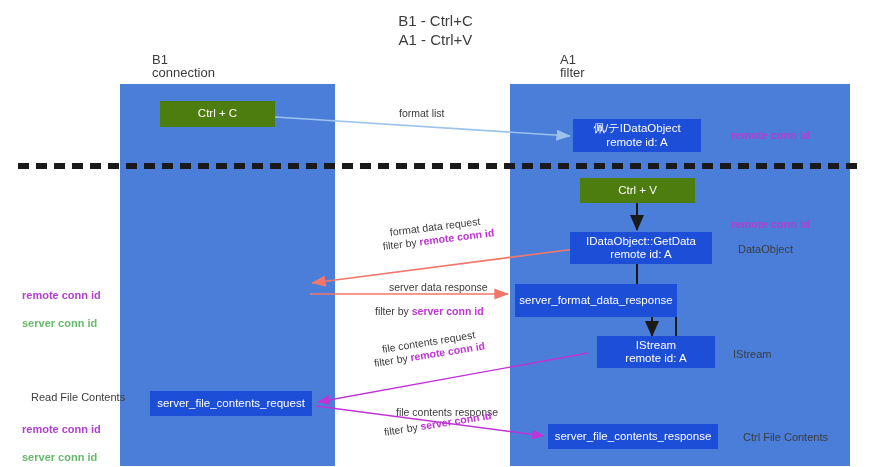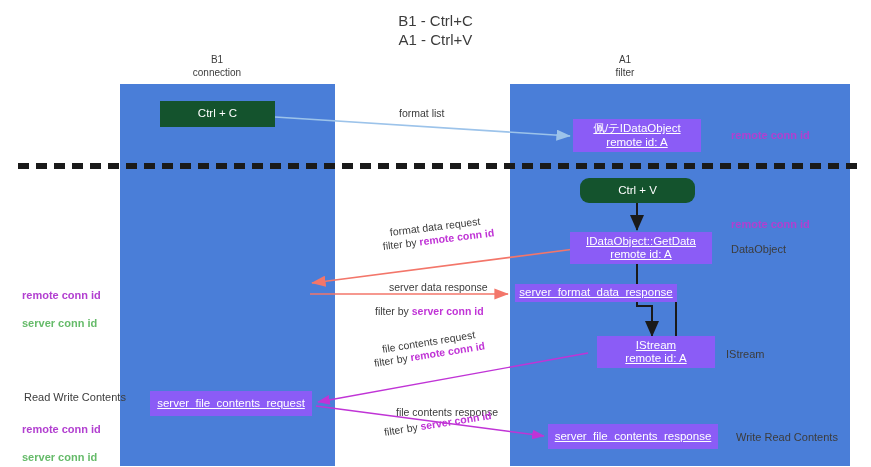--- a/index.html
+++ b/index.html
@@ -15,39 +15,39 @@
   .lane{position:absolute;background:#4a7ed8;}
   .lane-b1{left:120px;top:78px;width:215px;height:382px;}
   .lane-a1{left:510px;top:78px;width:340px;height:382px;}
 
   .title{
     position:absolute;left:0;top:5px;width:871px;
     text-align:center;font-size:15px;line-height:19px;color:#3c3c3c;
     white-space:pre-line;
   }
   .colhead{
-    position:absolute;text-align:center;font-size:10px;line-height:13px;
+    position:absolute;font-size:13px;line-height:13px;
     color:#3c3c3c;white-space:pre-line;
   }
   .ch-b1{left:152px;top:47px;width:130px;}
   .ch-a1{left:560px;top:47px;width:130px;}
 
   .box{
     position:absolute;display:flex;align-items:center;justify-content:center;
     text-align:center;color:#ffffff;font-size:11.5px;line-height:13.5px;
     white-space:pre-line;box-sizing:border-box;
   }
-  .box-green{background:#14532d;}
-  .box-orange{background:#8b5cf6;text-decoration:underline;}
+  .box-green{background:#4d7c0f;}
+  .box-orange{background:#1d4ed8;}
 
   .sideLabel{
     position:absolute;font-size:11px;line-height:14px;white-space:pre-line;
   }
   .lbl-purple{color:#b23fd0;font-weight:bold;}
-  .lbl-dark{color:#3c3c3c;}
+  .lbl-dark{color:#3c3c3c;margin-left:7px;}
   .lbl-multi{font-weight:bold;}
   .lbl-multi .p{color:#b23fd0;}
   .lbl-multi .g{color:#66bb6a;}
 
   .arrowLabel{
     position:absolute;font-size:10.5px;line-height:14px;color:#3c3c3c;
     white-space:nowrap;
   }
   .arrowLabel .hl-purple{color:#c034d6;font-weight:bold;}
   .arrowLabel .hl-magenta{color:#c034d6;font-weight:bold;}
@@ -107,51 +107,51 @@
 
   <svg class="overlay">
     <line x1="18" y1="160" x2="858" y2="160" stroke="#1a1a1a" stroke-width="6" stroke-dasharray="11 7" stroke-linecap="butt"></line>
   </svg>
 
   <div class="box box-green" style="left:160px;top:95px;width:115px;height:26px;">Ctrl + C</div>
 
   <div class="box box-orange" style="left:573px;top:113px;width:128px;height:33px;">佩/テIDataObject
 remote id: A</div>
 
-  <div class="box box-green" style="left:580px;top:172px;width:115px;height:25px;border-radius:9px;">Ctrl + V</div>
+  <div class="box box-green" style="left:580px;top:172px;width:115px;height:25px;">Ctrl + V</div>
 
   <div class="box box-orange" style="left:570px;top:226px;width:142px;height:32px;">IDataObject::GetData
 remote id: A</div>
 
 
-  <div class="box box-orange" style="left:515px;top:278px;width:162px;height:18px;">server_format_data_response</div>
+  <div class="box box-orange" style="left:515px;top:278px;width:162px;height:33px;">server_format_data_response</div>
 
   <div class="box box-orange" style="left:597px;top:330px;width:118px;height:32px;">IStream
 remote id: A</div>
 
   <div class="box box-orange" style="left:150px;top:385px;width:162px;height:25px;">server_file_contents_request</div>
 
   <div class="box box-orange" style="left:548px;top:418px;width:170px;height:25px;">server_file_contents_response</div>
 
   <div class="sideLabel lbl-purple" style="left:731px;top:122px;">remote conn id</div>
 
   <div class="sideLabel lbl-purple" style="left:731px;top:211px;">remote conn id</div>
 
   <div class="sideLabel lbl-dark" style="left:731px;top:236px;">DataObject</div>
 
   <div class="sideLabel lbl-dark" style="left:726px;top:341px;">IStream</div>
 
-  <div class="sideLabel lbl-dark" style="left:736px;top:424px;">Write Read Contents</div>
+  <div class="sideLabel lbl-dark" style="left:736px;top:424px;">Ctrl File Contents</div>
 
   <div class="sideLabel lbl-multi" style="left:22px;top:268px;">
     <span class="p">remote conn id</span><br>
     <span class="g">server conn id</span>
   </div>
 
-  <div class="sideLabel lbl-dark" style="left:24px;top:384px;font-weight:normal;">Read Write Contents</div>
+  <div class="sideLabel lbl-dark" style="left:24px;top:384px;font-weight:normal;">Read File Contents</div>
 
   <div class="sideLabel lbl-multi" style="left:22px;top:402px;">
     <span class="p">remote conn id</span><br>
     <span class="g">server conn id</span>
   </div>
 
   <div class="arrowLabel" style="left:399px;top:100px;">format list</div>
 
   <div class="arrowLabel rot-a" style="left:389px;top:219px;">format data request</div>
 

